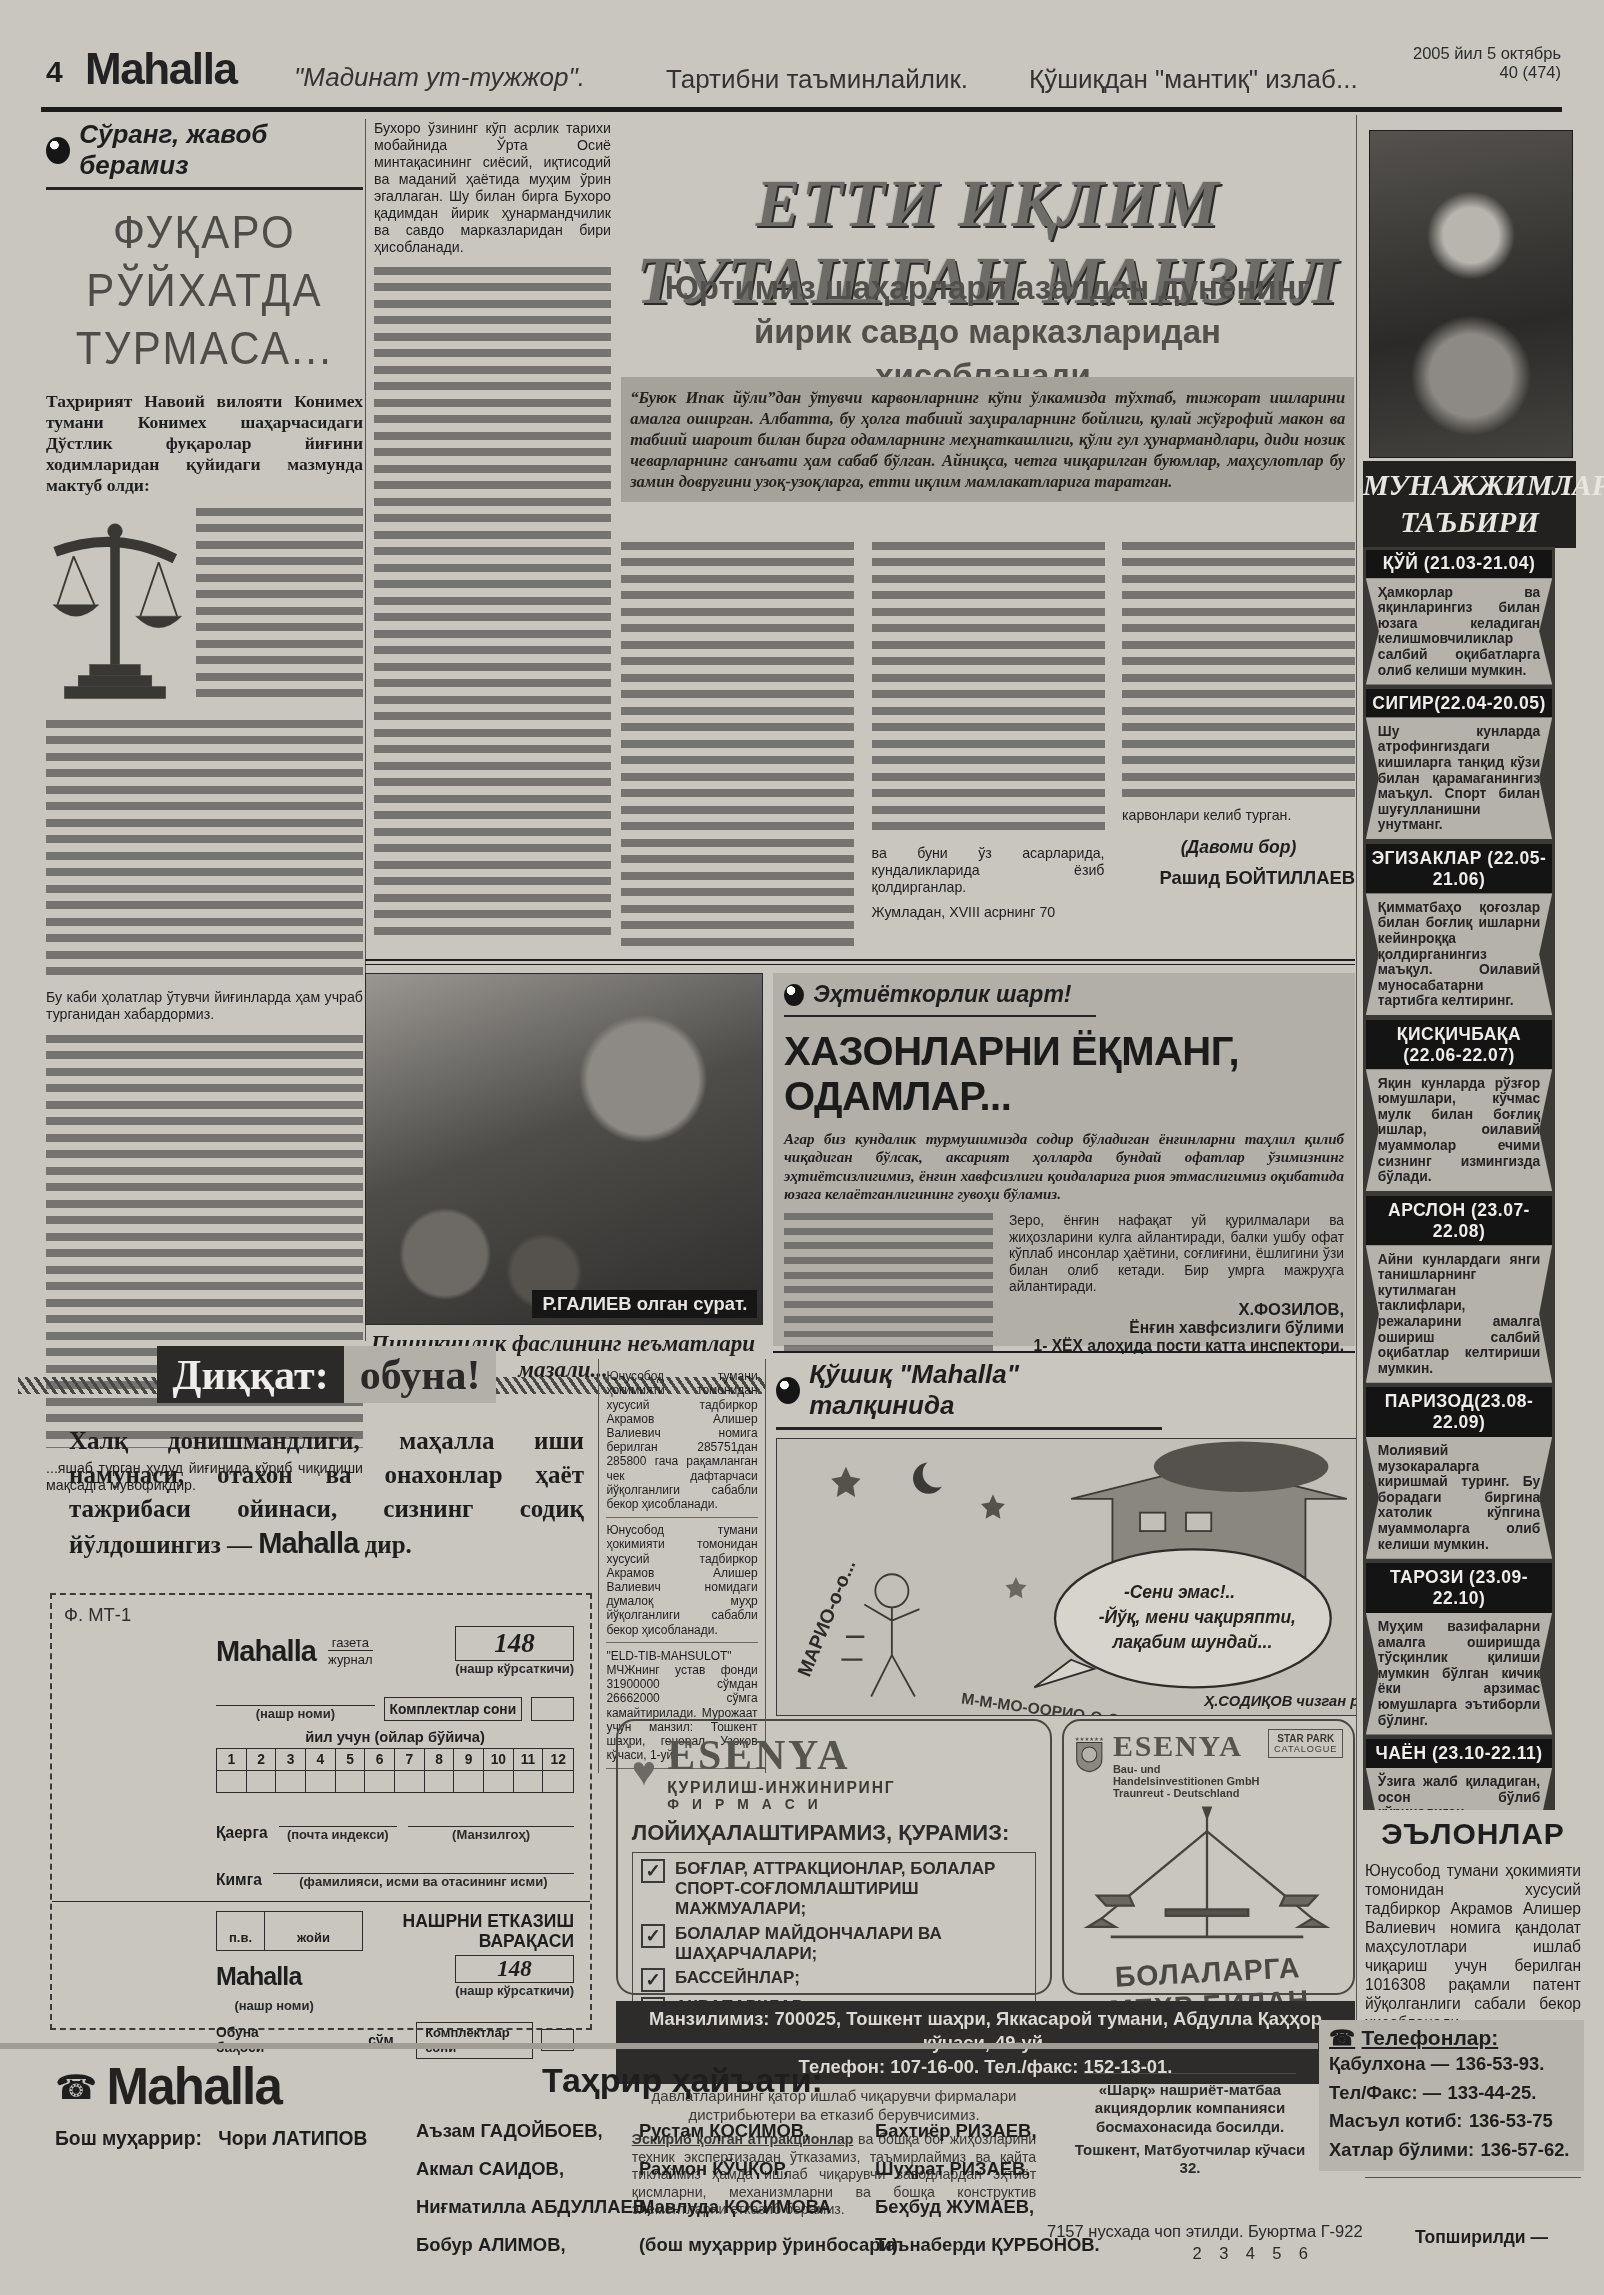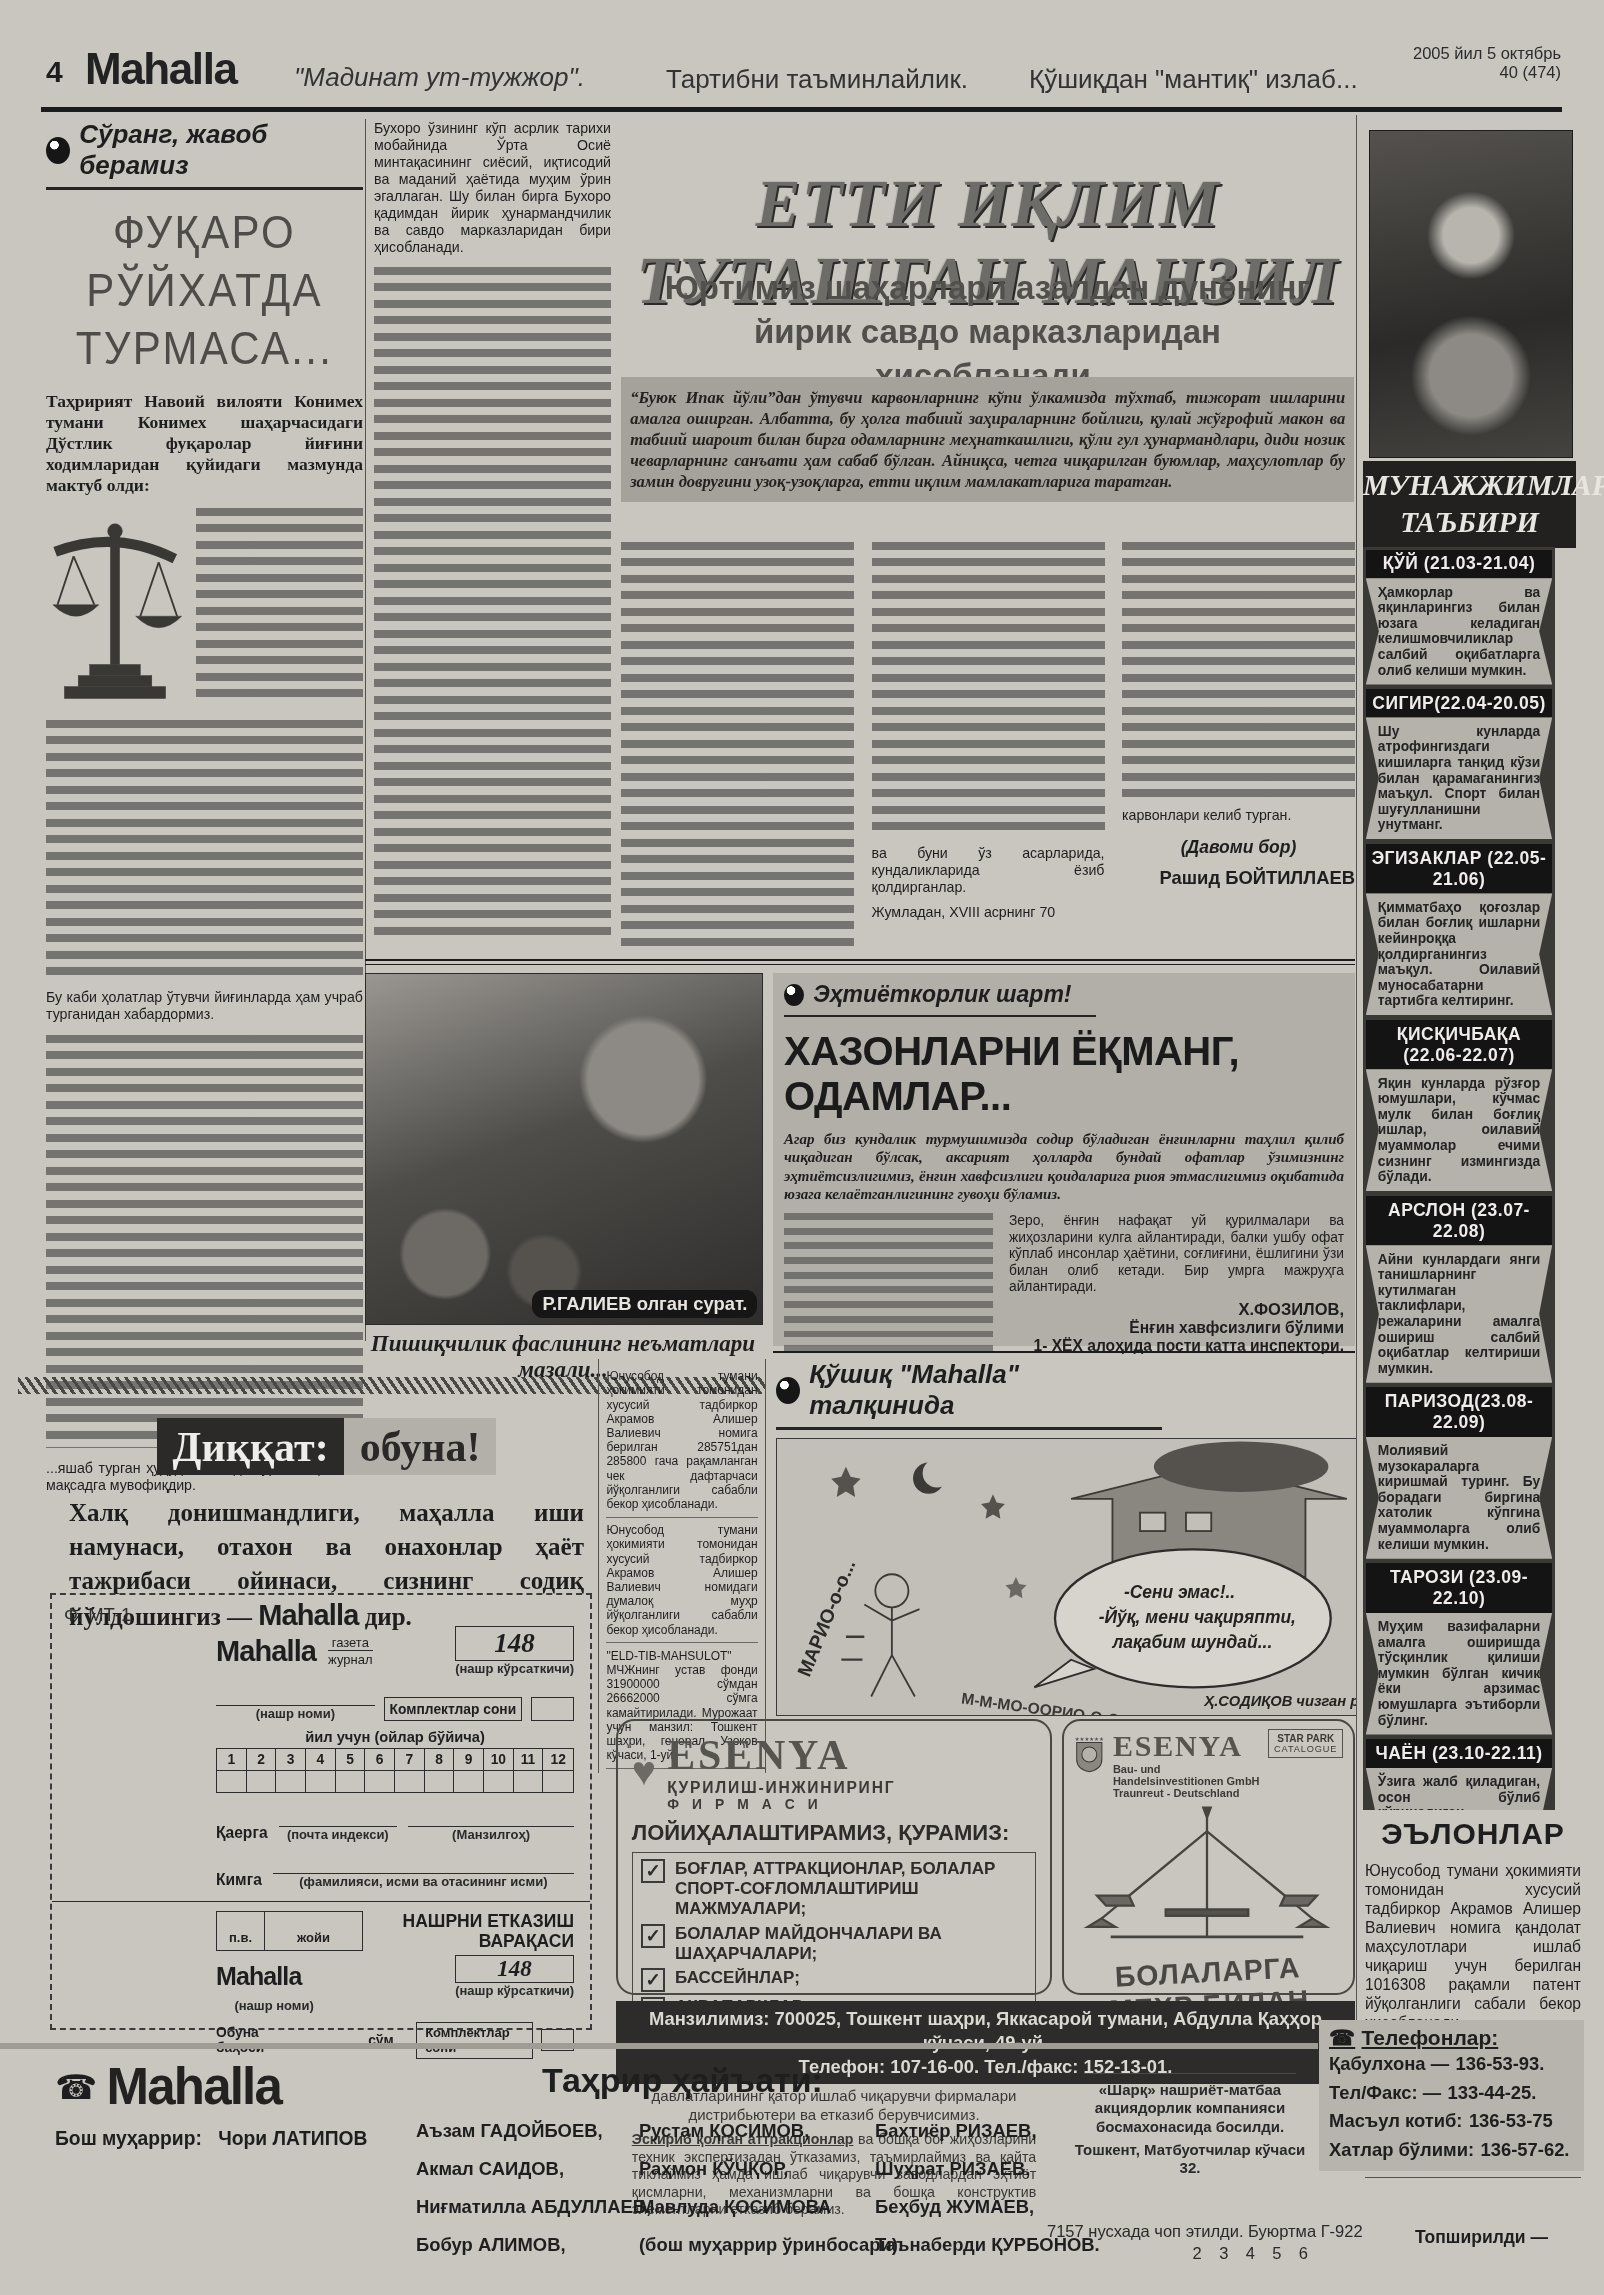--- a/index.html
+++ b/index.html
@@ -115,21 +115,21 @@
   </div>
 
   <div class="abs rule" style="left:365px;top:959px;width:990px;height:2.3px;"></div>
   <div class="abs rule" style="left:365px;top:964px;width:990px;height:1.4px;"></div>
 
   <div class="abs" style="left:365px;top:973px;width:396px;height:350px;border:1.4px solid #2a2a2a;background:
       radial-gradient(circle at 20% 80%, #6d6a66 0 41px, rgba(0,0,0,0) 46px),
       radial-gradient(circle at 45% 85%, #55524e 0 32px, rgba(0,0,0,0) 38px),
       radial-gradient(circle at 70% 30%, #8d8a85 0 55px, rgba(0,0,0,0) 64px),
       linear-gradient(160deg,#9a9792 0%, #4f4d4a 45%, #2e2d2b 100%);">
-    <div class="abs" style="right:4.6px;bottom:6.4px;background:#161616;color:#e8e5e0;font-weight:bold;font-size:18.4px;padding:2.8px 10px;border-radius:11px;">Р.ГАЛИЕВ олган сурат.</div>
+    <div class="abs" style="right:4.6px;bottom:6.4px;background:#161616;color:#e8e5e0;font-weight:bold;font-size:18.4px;padding:2.8px 10px;">Р.ГАЛИЕВ олган сурат.</div>
   </div>
   <div class="abs serif" style="left:365px;top:1331px;width:396px;text-align:center;font-weight:bold;font-style:italic;font-size:23px;">Пишиқчилик фаслининг неъматлари мазали...</div>
 
   <div class="abs" style="left:773px;top:973px;width:582px;height:373px;background:#b2aea8;padding:8.3px 11px;box-sizing:border-box;">
     <div class="kicker" style="font-size:23px;width:312px;border-bottom-width:2.8px;">
       <span class="kdot" style="width:20px;height:22px;"></span>
       <span>Эҳтиёткорлик шарт!</span>
     </div>
     <div style="margin-top:12px;font-size:40px;font-weight:bold;letter-spacing:-0.5px;color:#1b1b1b;">ХАЗОНЛАРНИ ЁҚМАНГ, ОДАМЛАР...</div>
     <div class="serif just" style="margin-top:11px;font-style:italic;font-weight:bold;font-size:15px;line-height:18.4px;">Агар биз кундалик турмушимизда содир бўладиган ёнғинларни таҳлил қилиб чиқадиган бўлсак, аксарият ҳолларда бундай офатлар ўзимизнинг эҳтиётсизлигимиз, ёнғин хавфсизлиги қоидаларига риоя этмаслигимиз оқибатида юзага келаётганлигининг гувоҳи бўламиз.</div>
@@ -140,21 +140,21 @@
         <div style="text-align:right;font-weight:bold;font-size:16.5px;margin-top:3.7px;">Х.ФОЗИЛОВ,</div>
         <div style="text-align:right;font-weight:bold;font-size:15.6px;">Ёнғин хавфсизлиги бўлими</div>
         <div style="text-align:right;font-weight:bold;font-size:15.6px;">1- ХЁХ алоҳида пости катта инспектори.</div>
       </div>
     </div>
   </div>
 
   <div class="abs rule" style="left:773px;top:1351px;width:582px;height:2.3px;"></div>
   <div class="abs hatch" style="left:18.4px;top:1377px;width:748px;height:16.5px;"></div>
 
-  <div class="abs" style="left:69px;top:1418px;width:515px;">
+  <div class="abs" style="left:69px;top:1346px;width:515px;">
     <div style="display:flex;justify-content:center;">
       <span class="serif" style="background:#2b2a28;color:#efecea;font-weight:bold;font-size:42px;padding:4.6px 15.6px;">Диққат:</span>
       <span class="serif" style="background:#b3afa9;color:#2a2928;font-weight:bold;font-size:42px;padding:4.6px 15.6px;">обуна!</span>
     </div>
     <div class="serif just" style="margin-top:21px;font-weight:bold;font-size:25px;line-height:34px;">
       <span>Халқ донишмандлиги, маҳалла иши намунаси, отахон ва онахонлар ҳаёт тажрибаси ойинаси, сизнинг содиқ йўлдошингиз —</span>
       <span style="font-family:'Liberation Sans',sans-serif;font-size:29px;letter-spacing:-0.9px;">Mahalla</span>
       <span>дир.</span>
     </div>
   </div>

